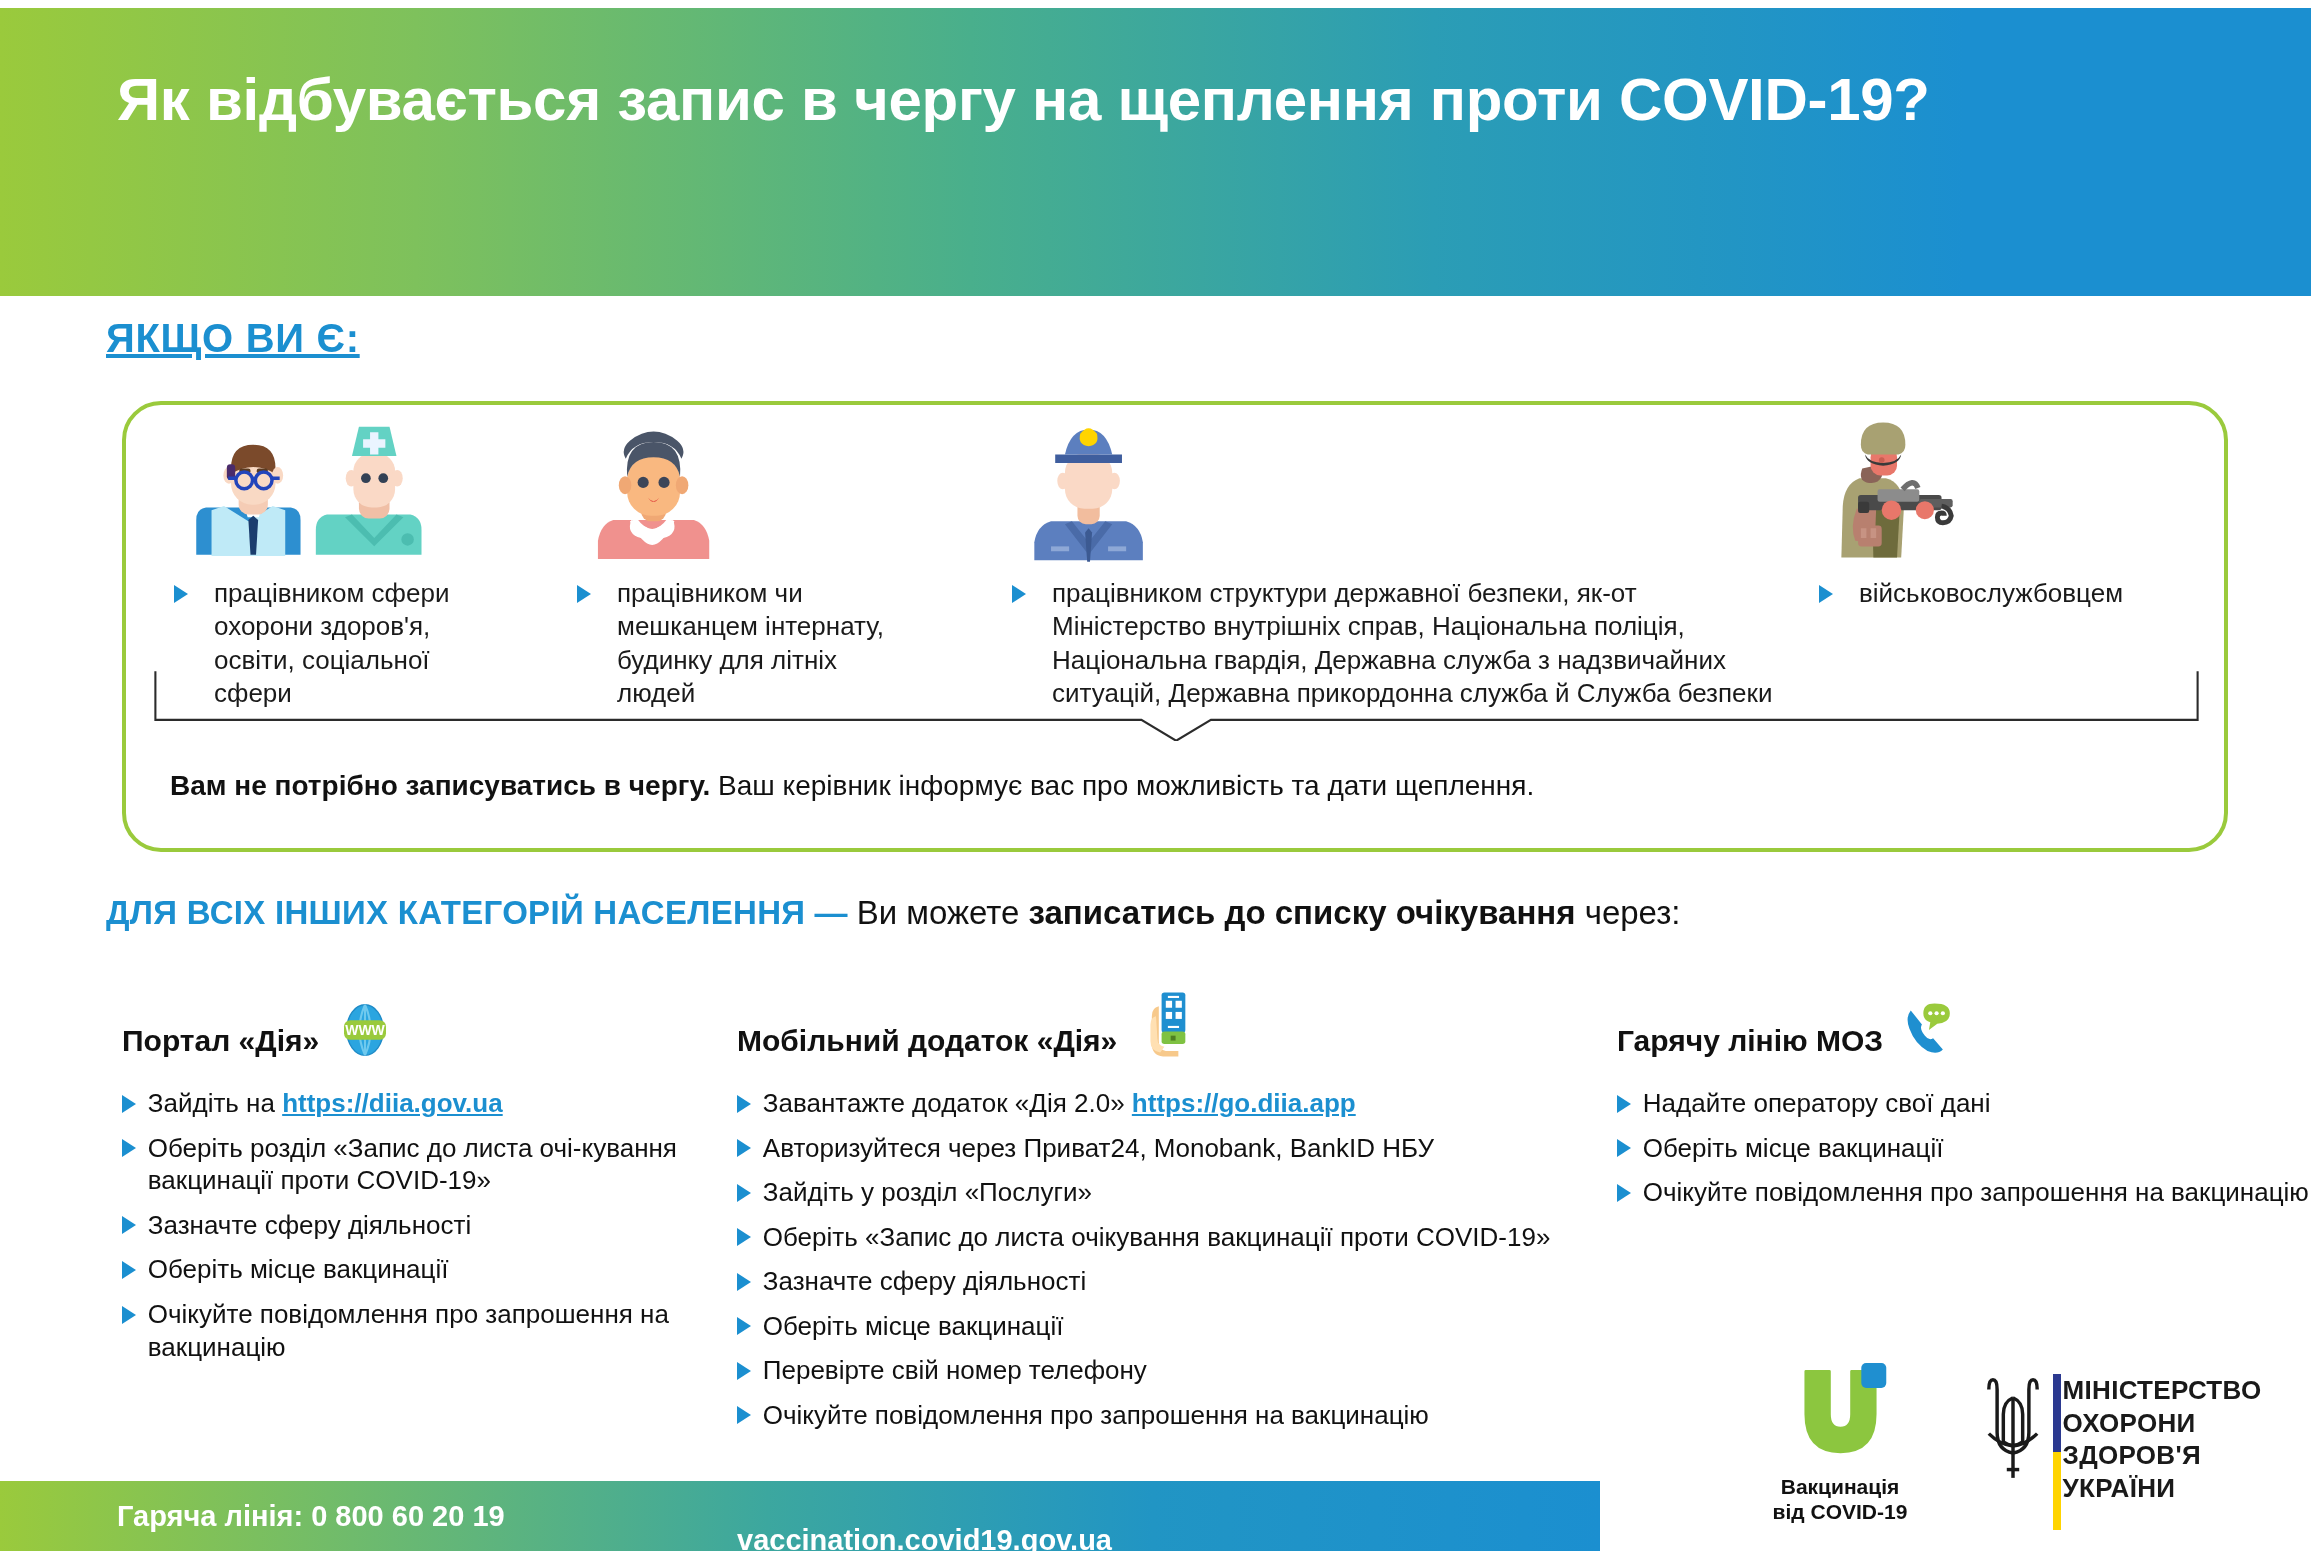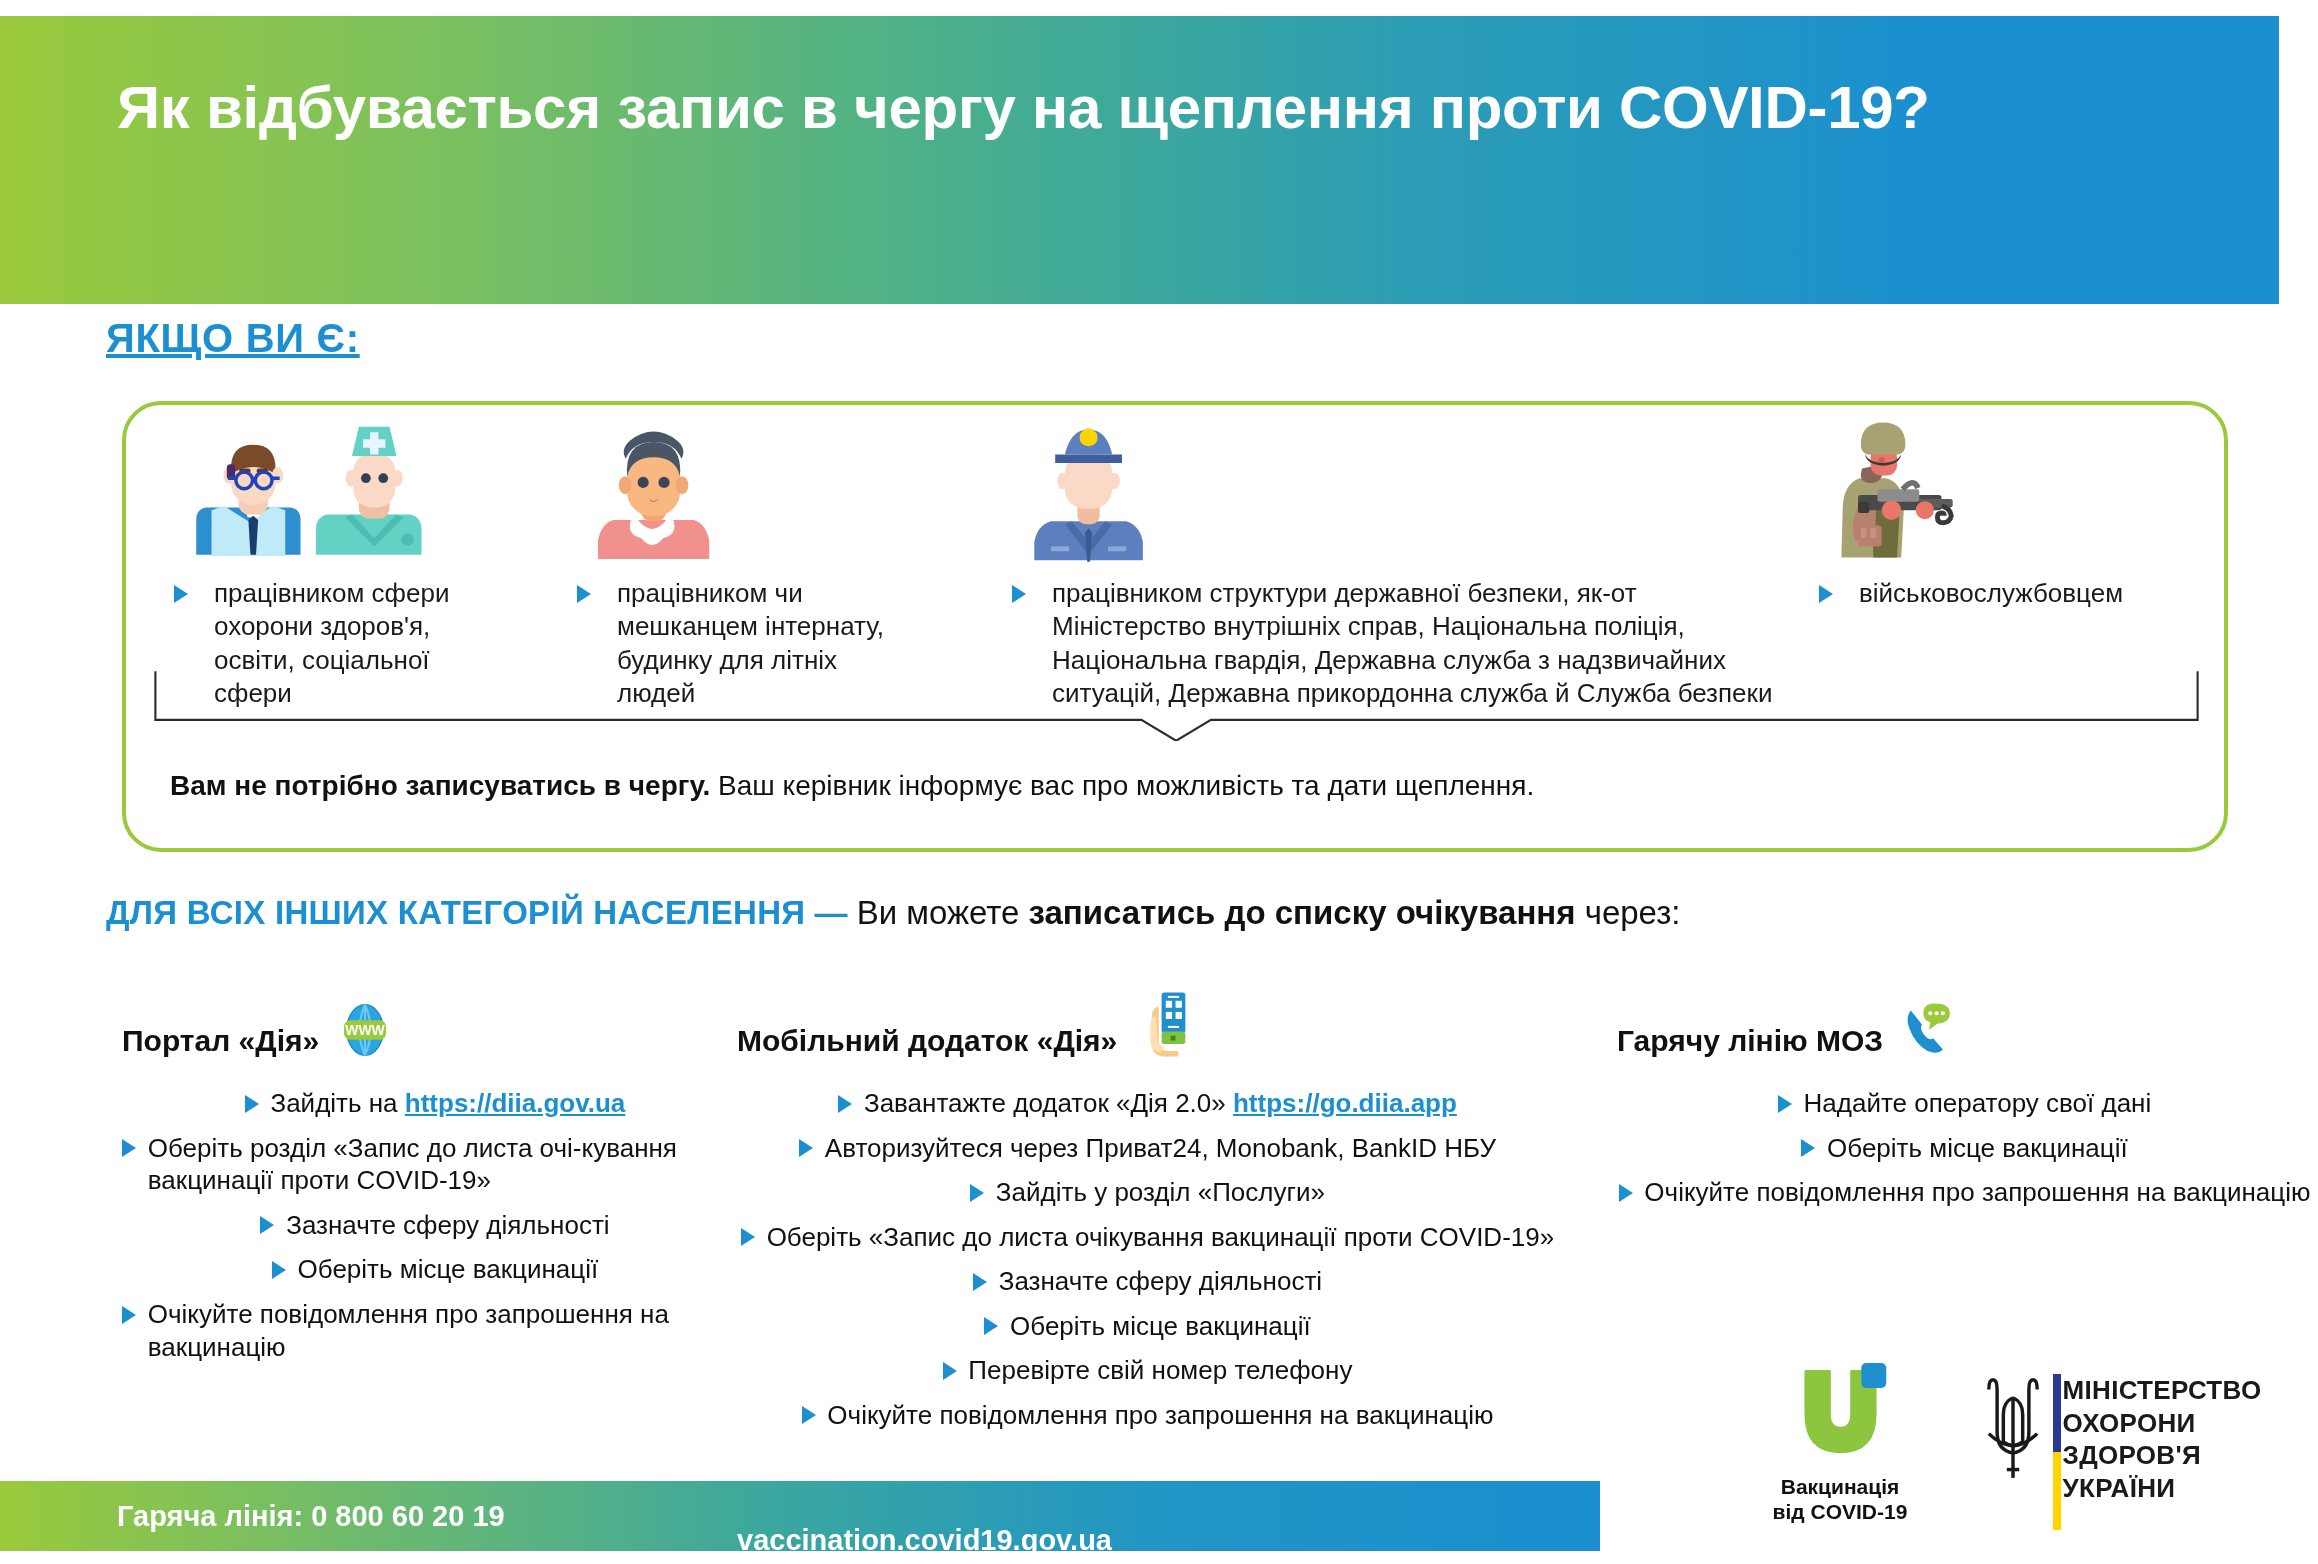--- a/index.html
+++ b/index.html
@@ -7,22 +7,23 @@
     width:2319px;height:1565px;
     background:#ffffff;
     font-family:"Liberation Sans", sans-serif;
     overflow:hidden;
     position:relative;
   }
   .page{position:relative;width:2319px;height:1565px;}
 
   
   .header{
-    position:absolute;left:0;top:16px;width:2279px;height:288px;
+    position:absolute;left:0;top:8px;width:2279px;height:288px;
     background:linear-gradient(90deg,#9ACA3C 0%,#7EC15C 18%,#49AF8C 42%,#2B9DB5 62%,#1B8FD0 85%,#1B8FD0 100%);
+    padding-left:32px;
   }
   .header-title{
     position:absolute;left:117px;top:57px;width:2017px;
     color:#ffffff;font-size:60px;font-weight:bold;line-height:1.18;
     letter-spacing:-0.3px;
   }
 
   
   .if-you-are{
     position:absolute;left:106px;top:316px;
@@ -78,21 +79,21 @@
   .all-others .rest{color:#111;}
   .all-others .rest b{font-weight:bold;}
 
   
   .chan{position:absolute;top:988px;}
   .chan-head{display:flex;align-items:flex-end;gap:18px;height:70px;}
   .chan-title{font-size:30px;font-weight:bold;color:#111;white-space:nowrap;}
   .chan-list{margin-top:29px;}
   .chan-item{
     display:flex;align-items:flex-start;gap:11.8px;
-    font-size:26px;line-height:1.26;color:#111;margin-bottom:11.8px;justify-content:center;
+    font-size:26px;line-height:1.26;color:#111;margin-bottom:11.8px;
   }
   .chan-item .bullet{margin-top:7.6px;}
   .link{color:#1B8FD0;font-weight:bold;text-decoration:underline;}
   .phone{color:#1B8FD0;font-weight:bold;}
 
   .chanA{left:122px;width:626px;}
   .chanB{left:737px;width:821px;}
   .chanC{left:1617px;width:695px;}
 
   

